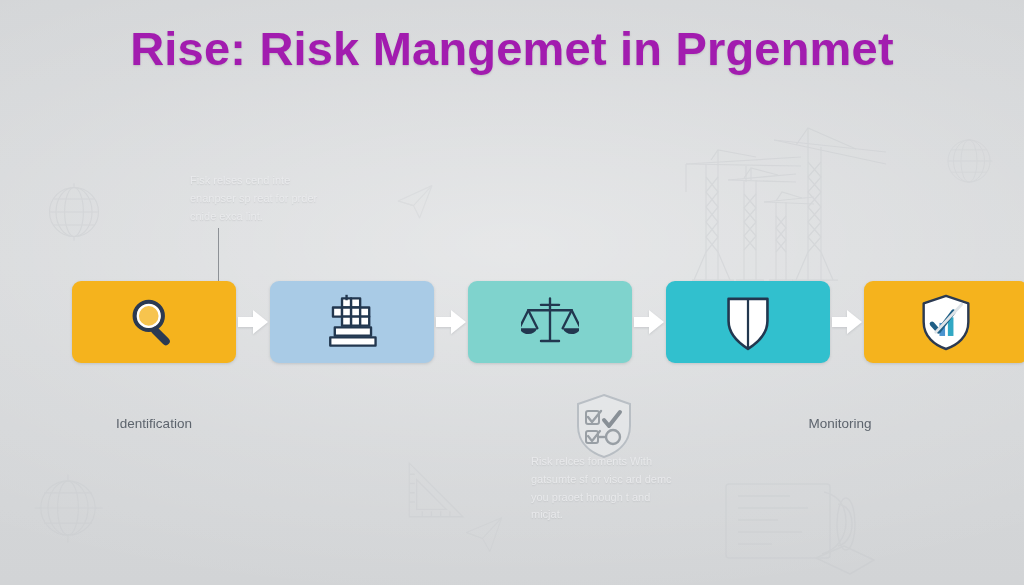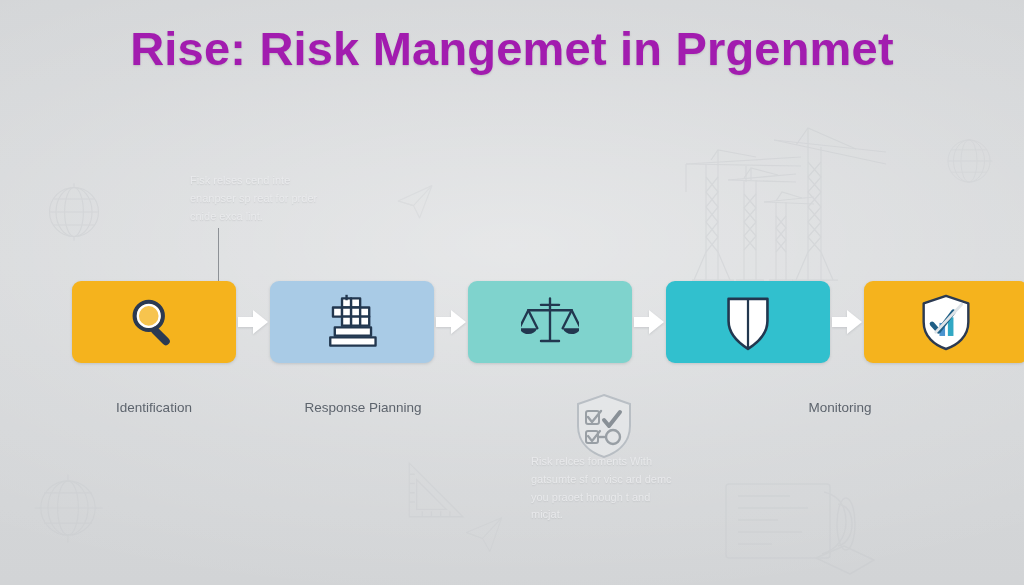--- a/index.html
+++ b/index.html
@@ -90,20 +90,21 @@
     width:890px; height:22px;
   }
   .step-label {
     position:absolute;
     width:164px;
     text-align:center;
     color:#5d646d;
     font-size:13.5px;
     line-height:20px;
     white-space:nowrap;
+    margin-top:16px;
   }
 
   
   #bottom-badge {
     position:absolute;
     left:573px; top:392px;
     opacity:.52;
   }
   #bottom-copy {
     position:absolute;
@@ -360,21 +361,20 @@
           <path d="M18 42 L46 12" stroke="#dfe4e8" stroke-width="3" stroke-linecap="round"></path>
         </svg>
       </span>
     </div>
   </div>
 
 </div>
 
 <div id="step-labels">
   <div class="step-label" style="left:0px;">Identification</div>
-  <div class="step-label" style="left:209px;">Response Pianning</div>
   <div class="step-label" style="left:355px;"></div>
   <div class="step-label" style="left:500px;"></div>
   <div class="step-label" style="left:645px;"></div>
   <div class="step-label" style="left:686px;">Monitoring</div>
 </div>
 
 <div id="bottom-badge">
   <svg width="62" height="66" viewBox="0 0 62 66">
     <path d="M31 3 L57 12 v22 c0 18 -14 27 -26 31 C19 61 5 52 5 34 V12 Z" fill="#eceef0" stroke="#9aa3ad" stroke-width="2"></path>
     <rect x="13" y="19" width="13" height="13" rx="2" fill="none" stroke="#5d6872" stroke-width="2"></rect>

